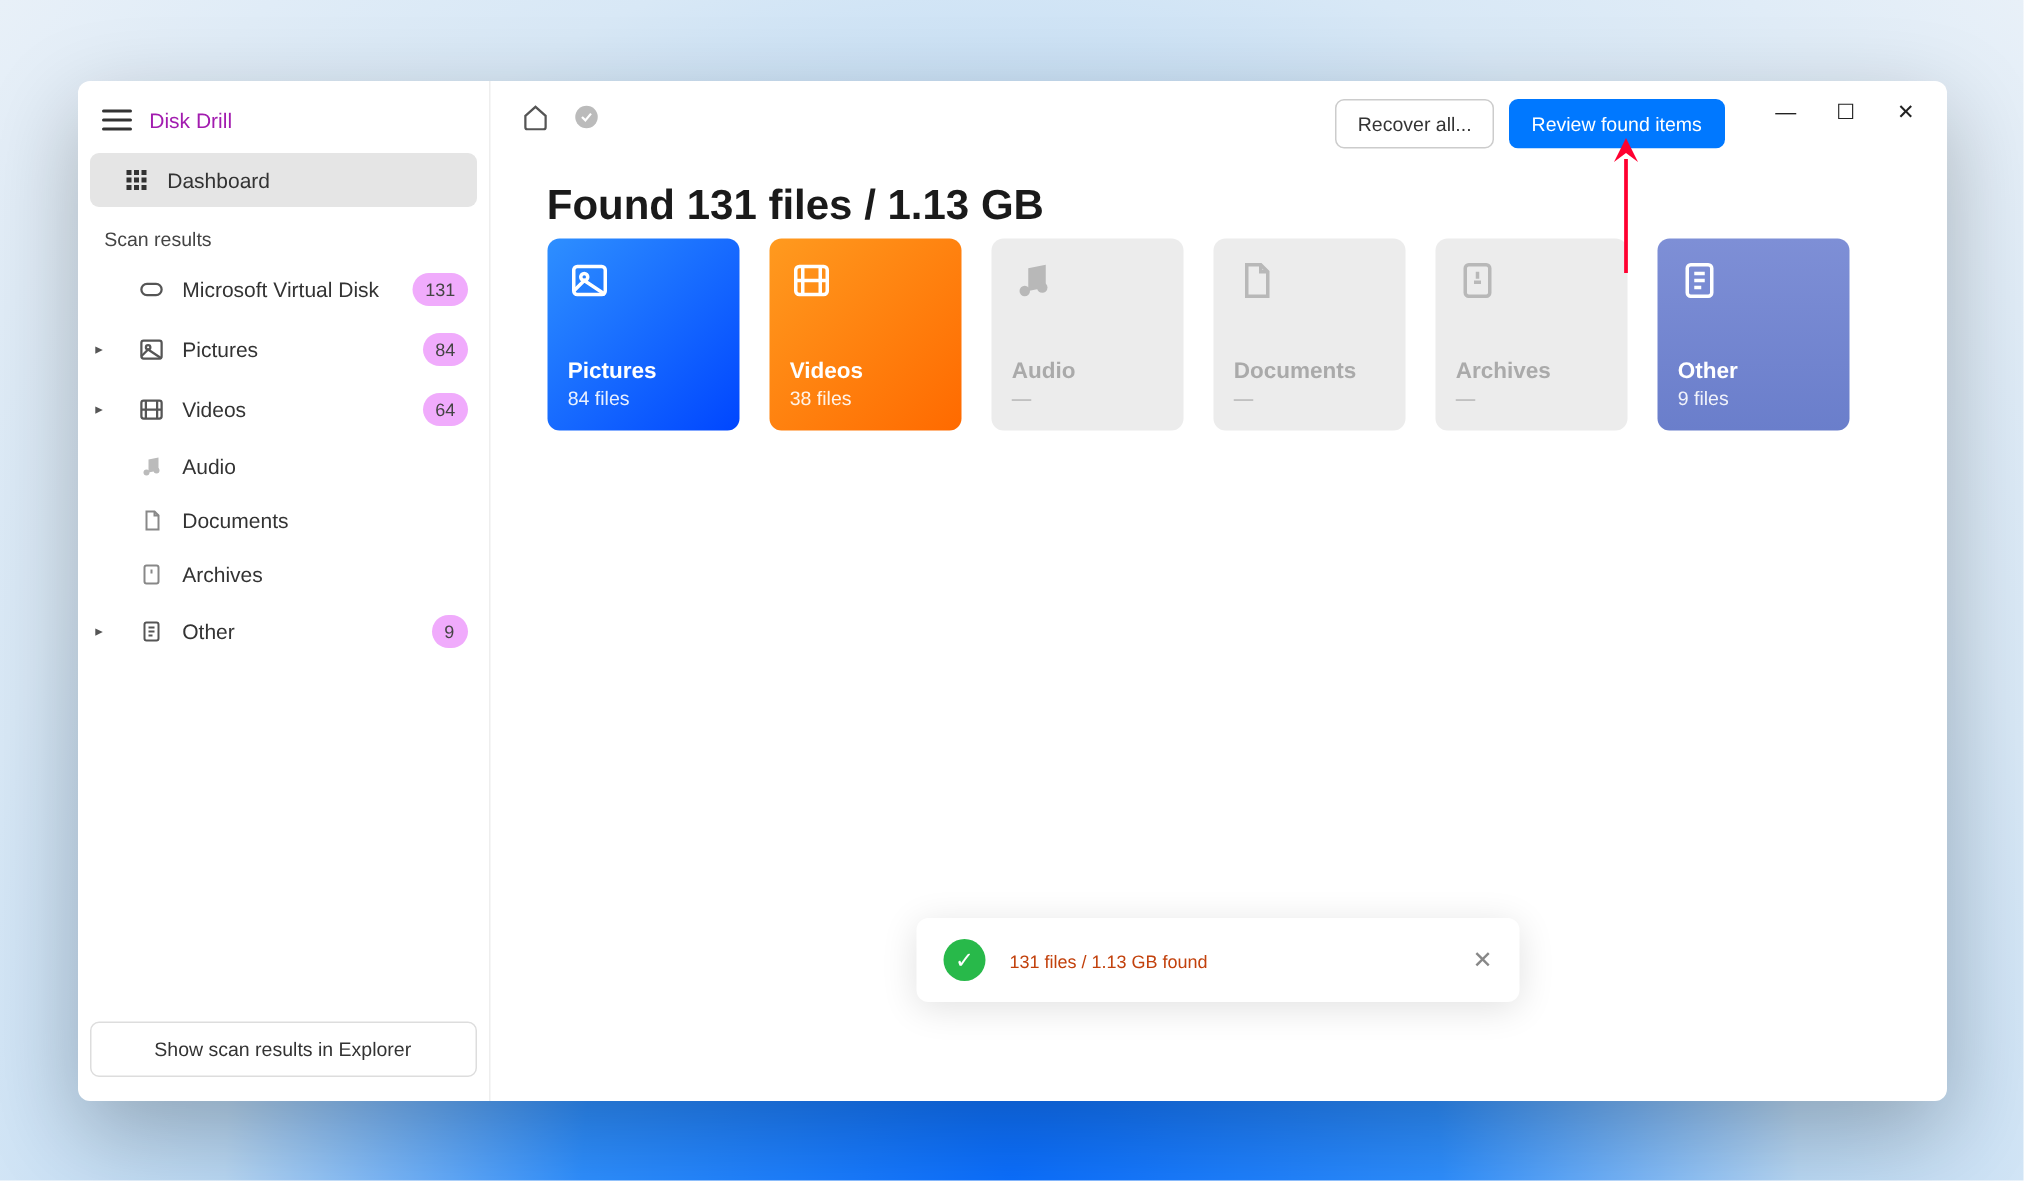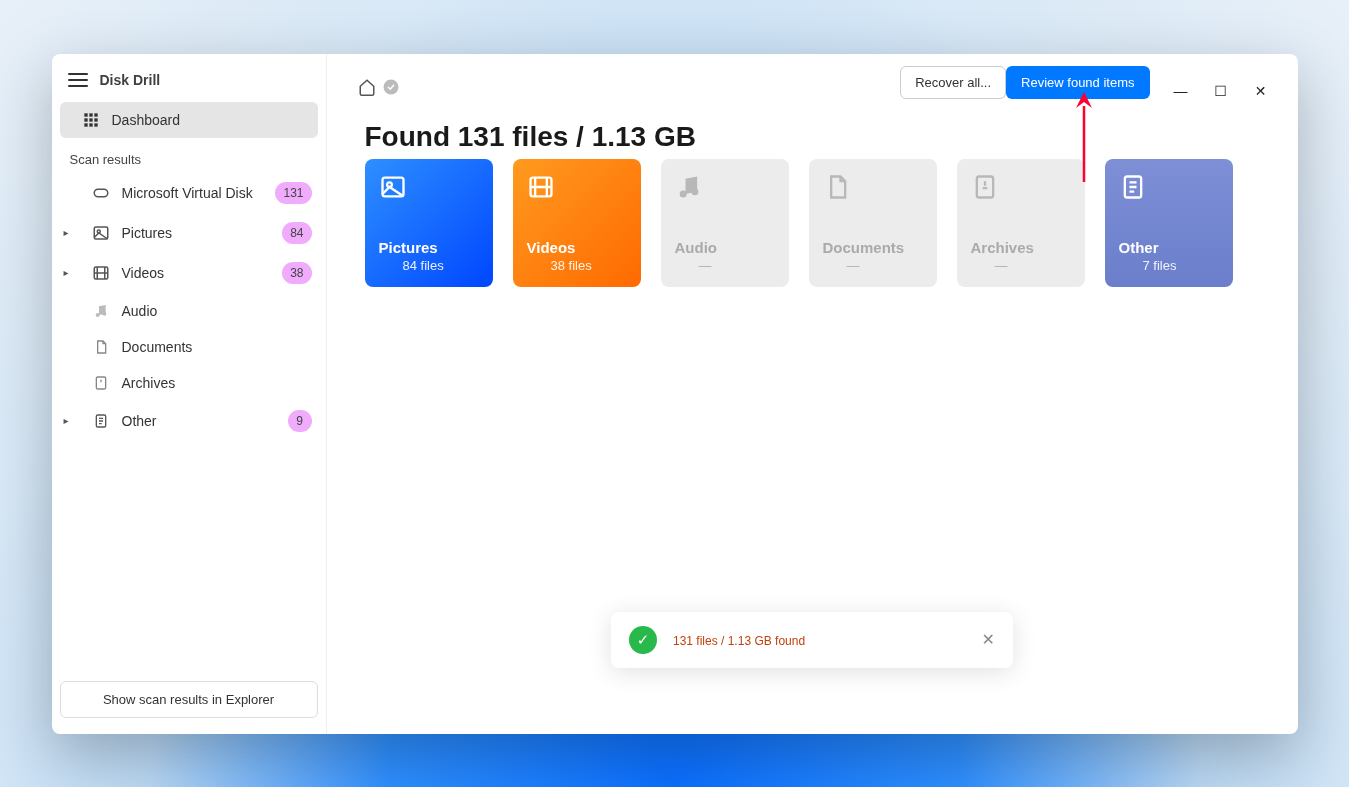--- a/index.html
+++ b/index.html
@@ -22,21 +22,21 @@
   width: 275px; border-right: 1px solid #eee;
   display: flex; flex-direction: column;
   padding: 8px 0;
 }
 .side-header {
   display: flex; align-items: center; gap: 12px;
   padding: 10px 16px 14px;
 }
 .hamburger { width: 20px; height: 14px; display: flex; flex-direction: column; justify-content: space-between; cursor: pointer; }
 .hamburger span { height: 2px; background: #333; border-radius: 1px; }
-.app-title { font-size: 14px; font-weight: 700; color: #404040; }
+.app-title { font-size: 14px; font-weight: 400; color: #a21caf; }
 .side-item {
   display: flex; align-items: center; gap: 12px;
   padding: 9px 14px 9px 40px;
   font-size: 14px; color: #333;
   cursor: pointer;
   position: relative;
 }
 .side-item.dashboard {
   background: #e5e5e5; border-radius: 6px; margin: 0 8px 6px 8px;
   padding-left: 22px;
@@ -62,22 +62,22 @@
 .side-footer {
   margin-top: auto; padding: 8px;
 }
 .explorer-btn {
   width: 100%; padding: 10px; background: #fff;
   border: 1px solid #ddd; border-radius: 6px;
   font-size: 13px; color: #333; cursor: pointer;
 }
 .main { flex: 1; display: flex; flex-direction: column; position: relative; }
 .topbar {
-  display: flex; align-items: flex-end; gap: 0;
-  padding: 12px 28px;
+  display: flex; align-items: flex-start; gap: 10px;
+  padding: 12px 18px;
 }
 .topbar .icon-btn { width: 24px; height: 24px; display: flex; align-items: center; justify-content: center; color: #555; cursor: pointer; }
 .topbar .spacer { flex: 1; }
 .btn {
   padding: 8px 14px; border-radius: 6px; font-size: 13px; cursor: pointer;
   border: 1px solid transparent;
 }
 .btn.outline { background: #fff; border-color: #ccc; color: #333; }
 .btn.primary { background: #0078ff; color: #fff; }
 .win-controls { display: flex; gap: 22px; margin-left: 22px; }
@@ -88,21 +88,21 @@
 .cards { display: flex; gap: 20px; }
 .card {
   width: 128px; height: 128px; border-radius: 8px;
   padding: 14px; display: flex; flex-direction: column;
   cursor: pointer;
 }
 .card.disabled { background: #ececec; color: #aaa; cursor: default; }
 .card .cicn { font-size: 26px; height: 36px; }
 .card .cicn svg { width: 28px; height: 28px; }
 .card .cname { font-size: 15px; font-weight: 600; margin-top: auto; }
-.card .ccount { font-size: 13px; opacity: .9; margin-top: 2px; margin-left: 24px; }
+.card .ccount { font-size: 13px; opacity: .9; margin-top: 2px; }
 .card.pictures { background: linear-gradient(135deg,#2e8fff,#0046ff); color: #fff; }
 .card.videos { background: linear-gradient(135deg,#ff9a1f,#ff6a00); color: #fff; }
 .card.other { background: linear-gradient(180deg,#7e8fd6,#6a7ecb); color: #fff; }
 .arrow {
   position: absolute; top: 38px; left: 745px;
   color: #ff0030; pointer-events: none;
 }
 .toast {
   position: absolute; left: 50%; transform: translateX(-50%);
   bottom: 66px;
@@ -178,21 +178,21 @@
 
     <div class="side-item">
       <span class="chev">▸</span>
       <span class="icn">
           <svg viewBox="0 0 24 24" width="18" height="18" fill="none" stroke="#555" stroke-width="2">
             <rect x="3" y="4" width="18" height="16" rx="2"></rect>
             <path d="M7 4v16M17 4v16M3 12h18"></path>
           </svg>
         </span>
       <span class="label">Videos</span>
-      <span class="badge">38</span>
+      <span class="badge">64</span>
     </div>
 
     <div class="side-item">
       <span class="icn">
           <svg viewBox="0 0 24 24" width="16" height="16" fill="#bbb">
             <path d="M9 18V5l10-2v13"></path>
             <circle cx="7" cy="18" r="3"></circle>
             <circle cx="17" cy="16" r="3"></circle>
           </svg>
         </span>
@@ -304,21 +304,21 @@
               </svg></div>
           <div class="cname">Archives</div>
           <div class="ccount">—</div>
         </div>
         <div class="card other">
           <div class="cicn"><svg viewBox="0 0 24 24" fill="none" stroke="#fff" stroke-width="2">
                 <rect x="5" y="3" width="14" height="18" rx="2"></rect>
                 <path d="M9 8h6M9 12h6M9 16h4"></path>
               </svg></div>
           <div class="cname">Other</div>
-          <div class="ccount">7 files</div>
+          <div class="ccount">9 files</div>
         </div>
       </div>
     </div>
 
     <svg class="arrow" width="24" height="90" viewBox="0 0 24 90">
       <path d="M12 90 V14" stroke="#ff0030" stroke-width="2.5"></path>
       <path d="M12 0 L4 16 L12 10 L20 16 Z" fill="#ff0030"></path>
     </svg>
 
     <div class="toast">

